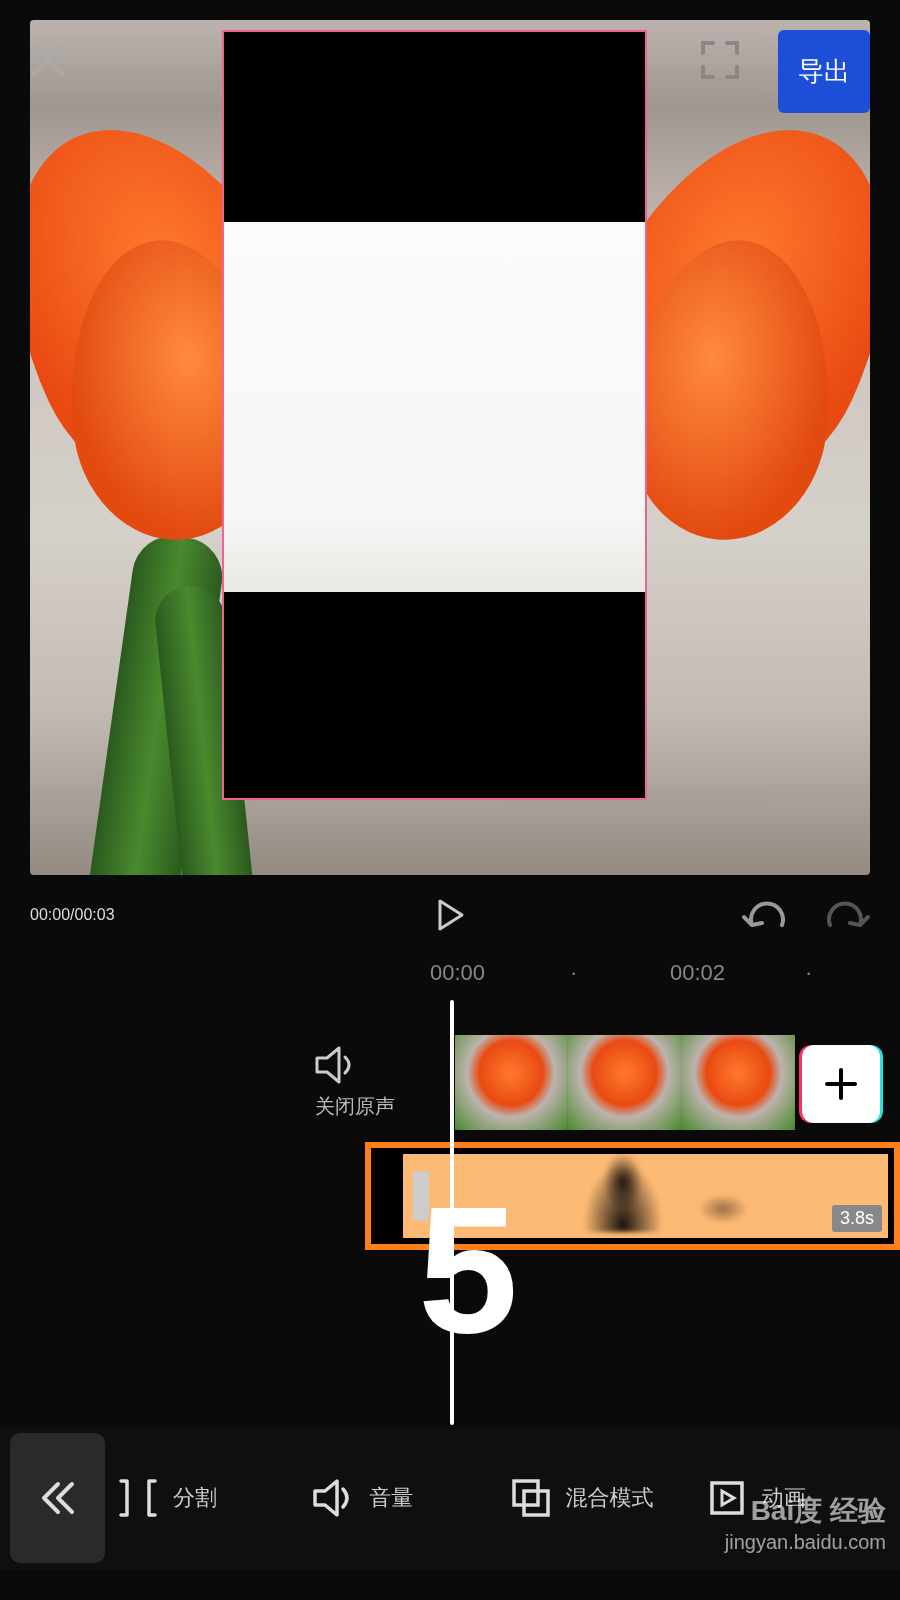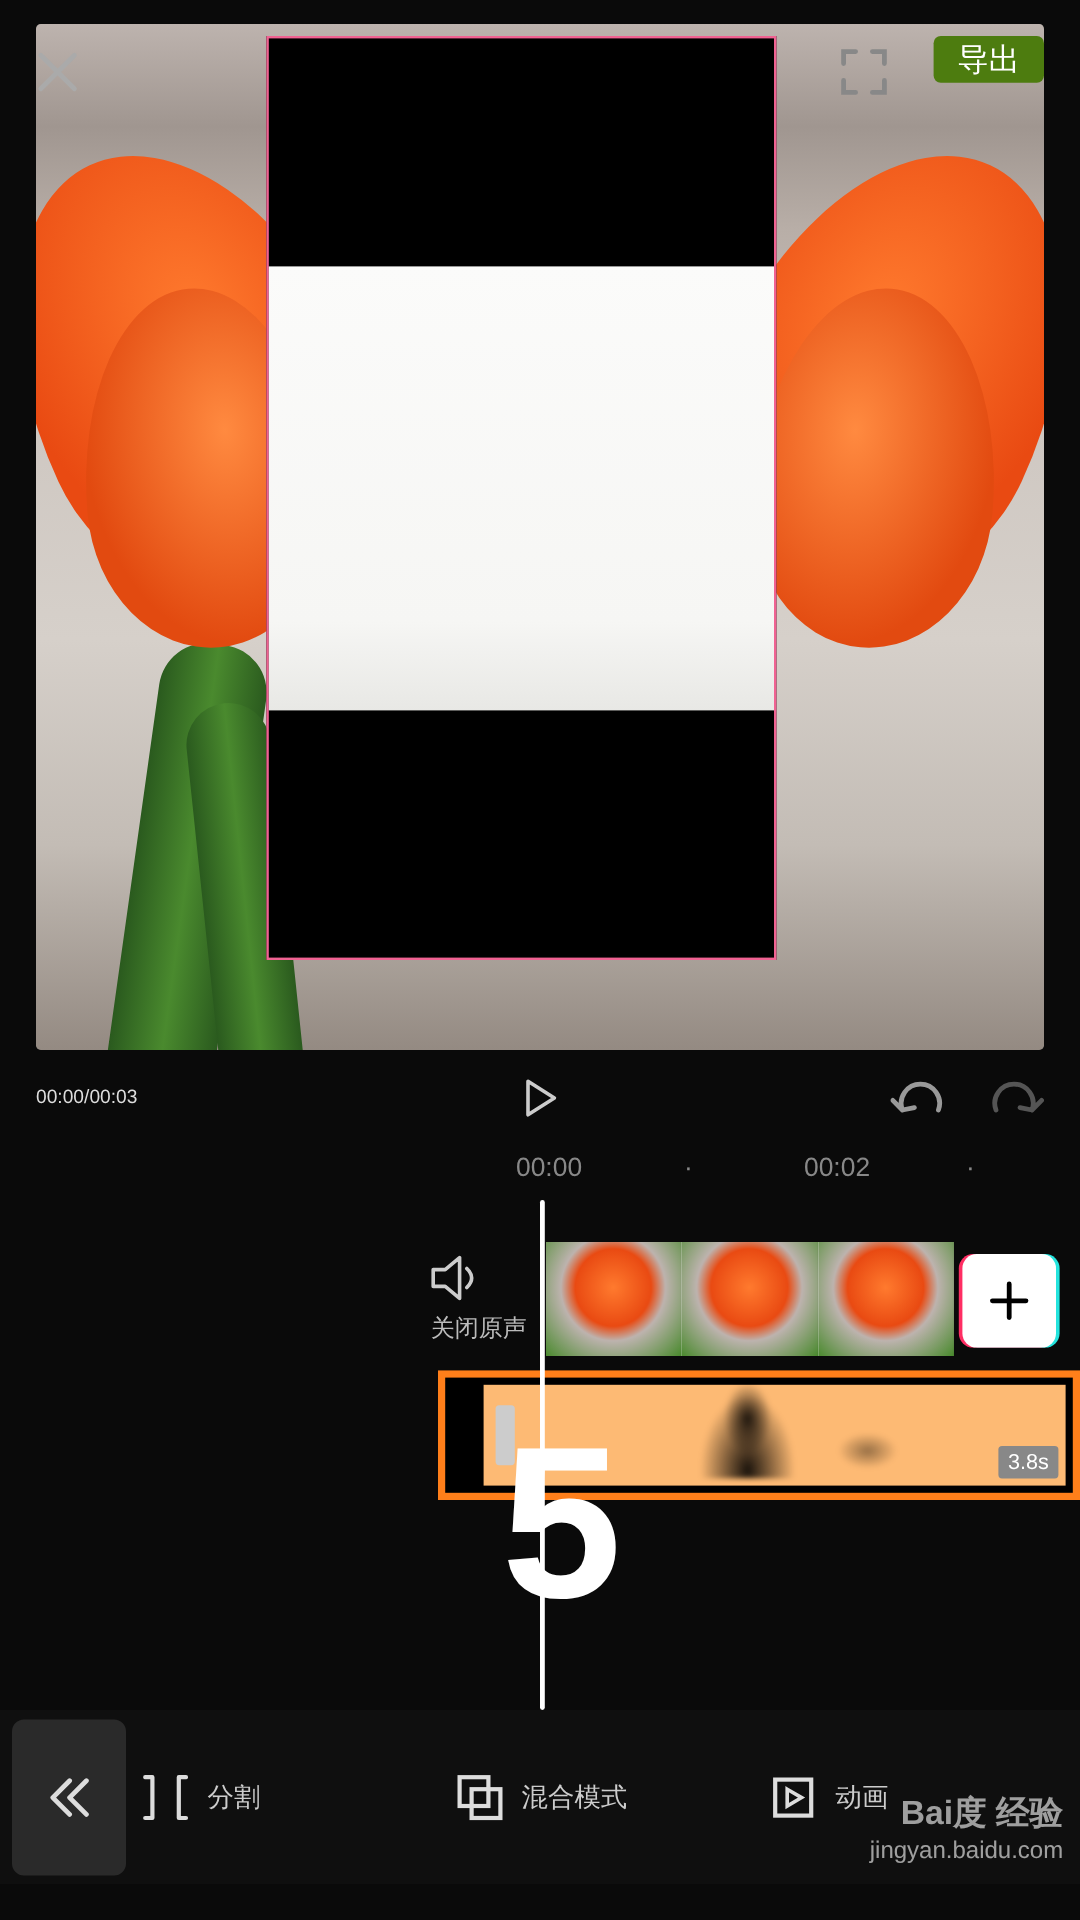--- a/index.html
+++ b/index.html
@@ -35,22 +35,22 @@
     position: absolute;
     right: 130px;
     top: 10px;
     width: 40px;
     height: 40px;
   }
   .export-btn {
     position: absolute;
     right: 0;
     top: 0;
-    background: #4d7c0f;
-    padding: 2px 20px;
+    background: #1d4ed8;
+    padding: 24px 20px;
     border-radius: 6px;
     font-size: 26px;
     font-weight: 500;
     cursor: pointer;
   }
 
   
   .preview-wrap {
     position: absolute;
     top: 20px;
@@ -165,21 +165,20 @@
     height: 425px;
     background: #fff;
     border-radius: 2px;
     z-index: 40;
   }
   .mute-col {
     position: absolute;
     left: 315px;
     top: 45px;
     text-align: center;
-    margin-left: 44px;
   }
   .mute-label {
     font-size: 20px;
     color: #bbb;
     margin-top: 8px;
   }
   .video-track {
     position: absolute;
     left: 455px;
     top: 35px;
@@ -421,20 +420,27 @@
   </div>
 
   <div class="tool">
     <svg width="46" height="46" viewBox="0 0 46 46">
       <path d="M12 6 V40 M34 6 V40 M12 6 H6 M12 40 H6 M34 6 H40 M34 40 H40" stroke="#ddd" stroke-width="3.5" fill="none" stroke-linecap="round"></path>
     </svg>
     <span class="tool-label">分割</span>
   </div>
 
 
+  <div class="tool">
+    <svg width="46" height="46" viewBox="0 0 46 46">
+      <path d="M4 16 H14 L26 6 V40 L14 30 H4 Z" fill="none" stroke="#ddd" stroke-width="3.5" stroke-linejoin="round"></path>
+      <path d="M32 14 Q40 23 32 32" stroke="#ddd" stroke-width="3.5" fill="none" stroke-linecap="round"></path>
+    </svg>
+    <span class="tool-label">音量</span>
+  </div>
 
   <div class="tool">
     <svg width="46" height="46" viewBox="0 0 46 46">
       <rect x="6" y="6" width="24" height="24" stroke="#ddd" stroke-width="3.5" fill="none"></rect>
       <rect x="16" y="16" width="24" height="24" stroke="#ddd" stroke-width="3.5" fill="none"></rect>
     </svg>
     <span class="tool-label">混合模式</span>
   </div>
 
 

